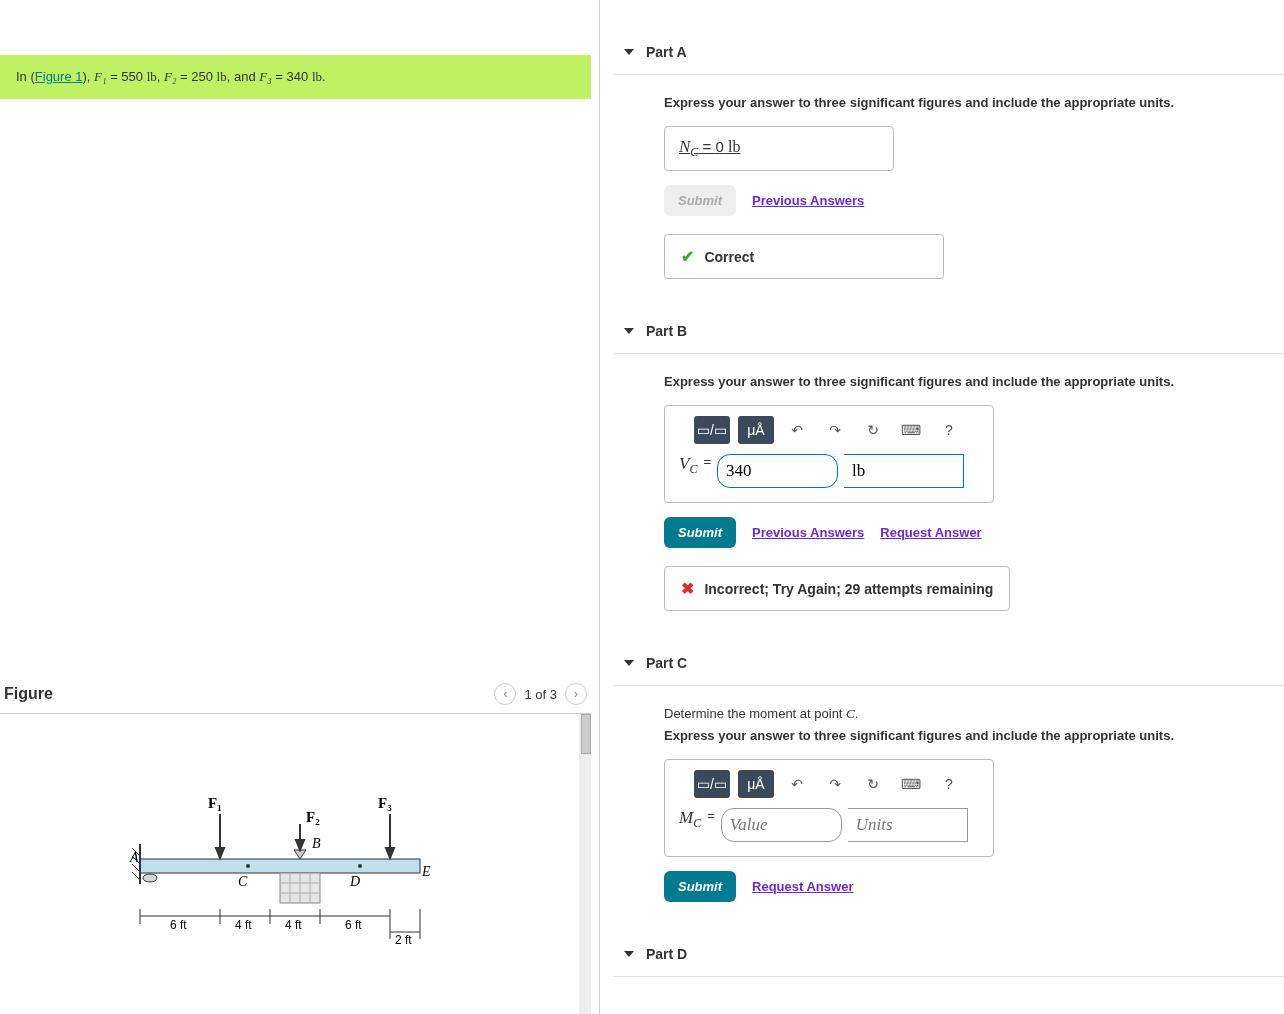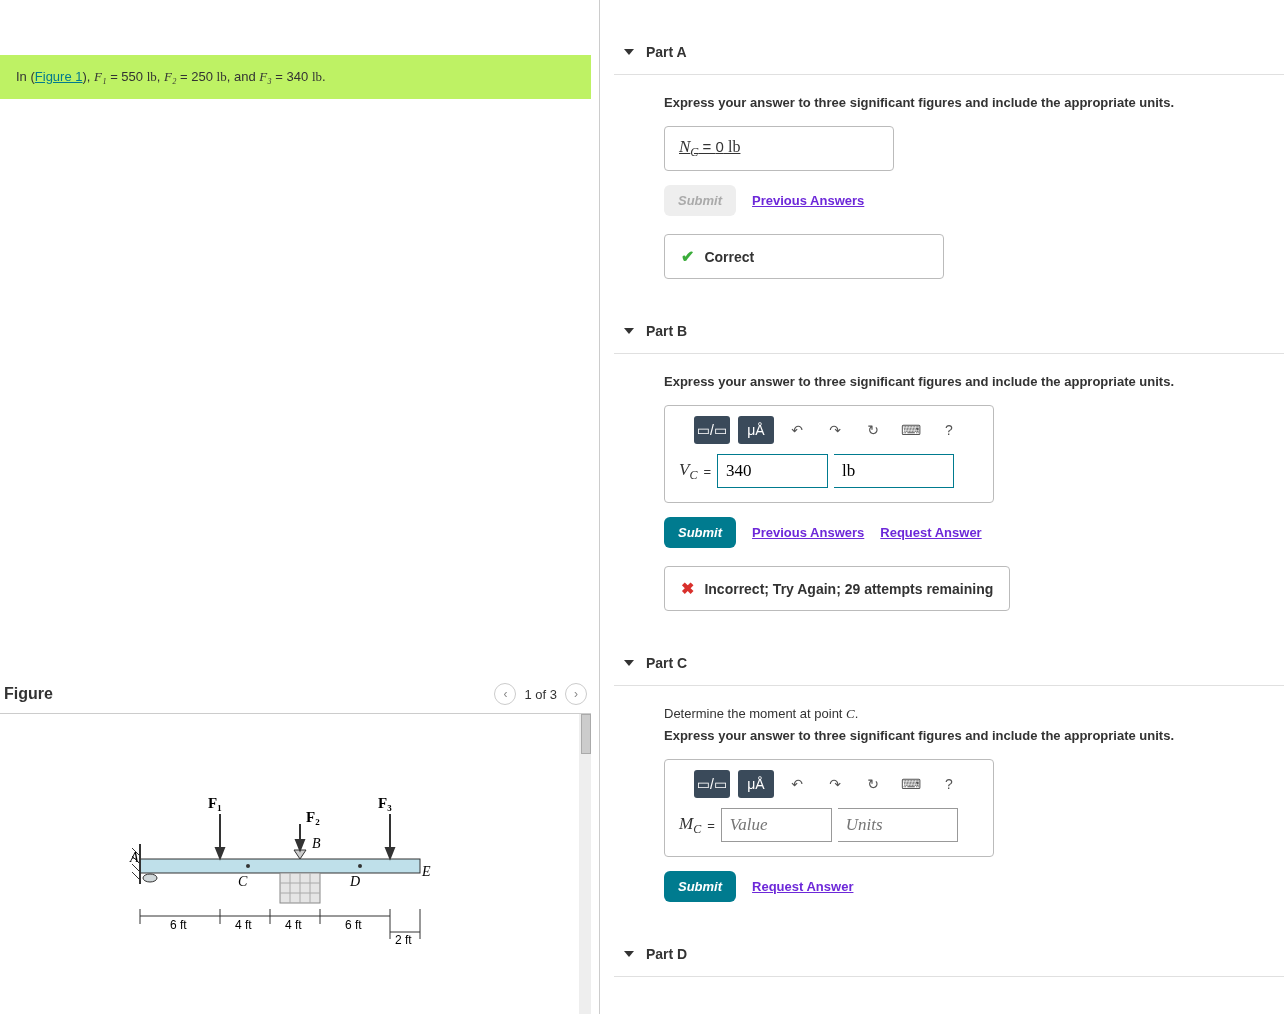--- a/index.html
+++ b/index.html
@@ -205,38 +205,38 @@
     cursor: pointer;
     border-radius: 3px;
   }
   .tb-btn.dark {
     background: #3a4a5a;
     color: #fff;
     width: 36px;
   }
   .input-row {
     display: flex;
-    align-items: center;
+    align-items: flex-start;
     gap: 6px;
     padding: 0 14px 14px 14px;
   }
   .eq-label {
     font-style: italic;
     font-family: 'Times New Roman', serif;
     font-size: 17px;
   }
   .eq-label .ssub { vertical-align: sub; font-size: 12px; font-style: italic;}
   .value-input, .unit-input {
     border: 1px solid #007b8f;
     padding: 6px 8px;
     font-size: 17px;
     font-family: 'Times New Roman', serif;
     height: 34px;
   }
-  .value-input { width: 111px; }
+  .value-input { width: 121px; border-radius: 13px; }
   .unit-input { width: 120px; border-left: none; }
   .value-input.empty, .unit-input.empty {
     border: 1px solid #999;
     color: #a21caf;
     font-style: italic;
   }
   .unit-input.empty { border-left: none; }
   .lb-unit { font-family: 'Times New Roman', serif; font-size: 16px; }
 
   

